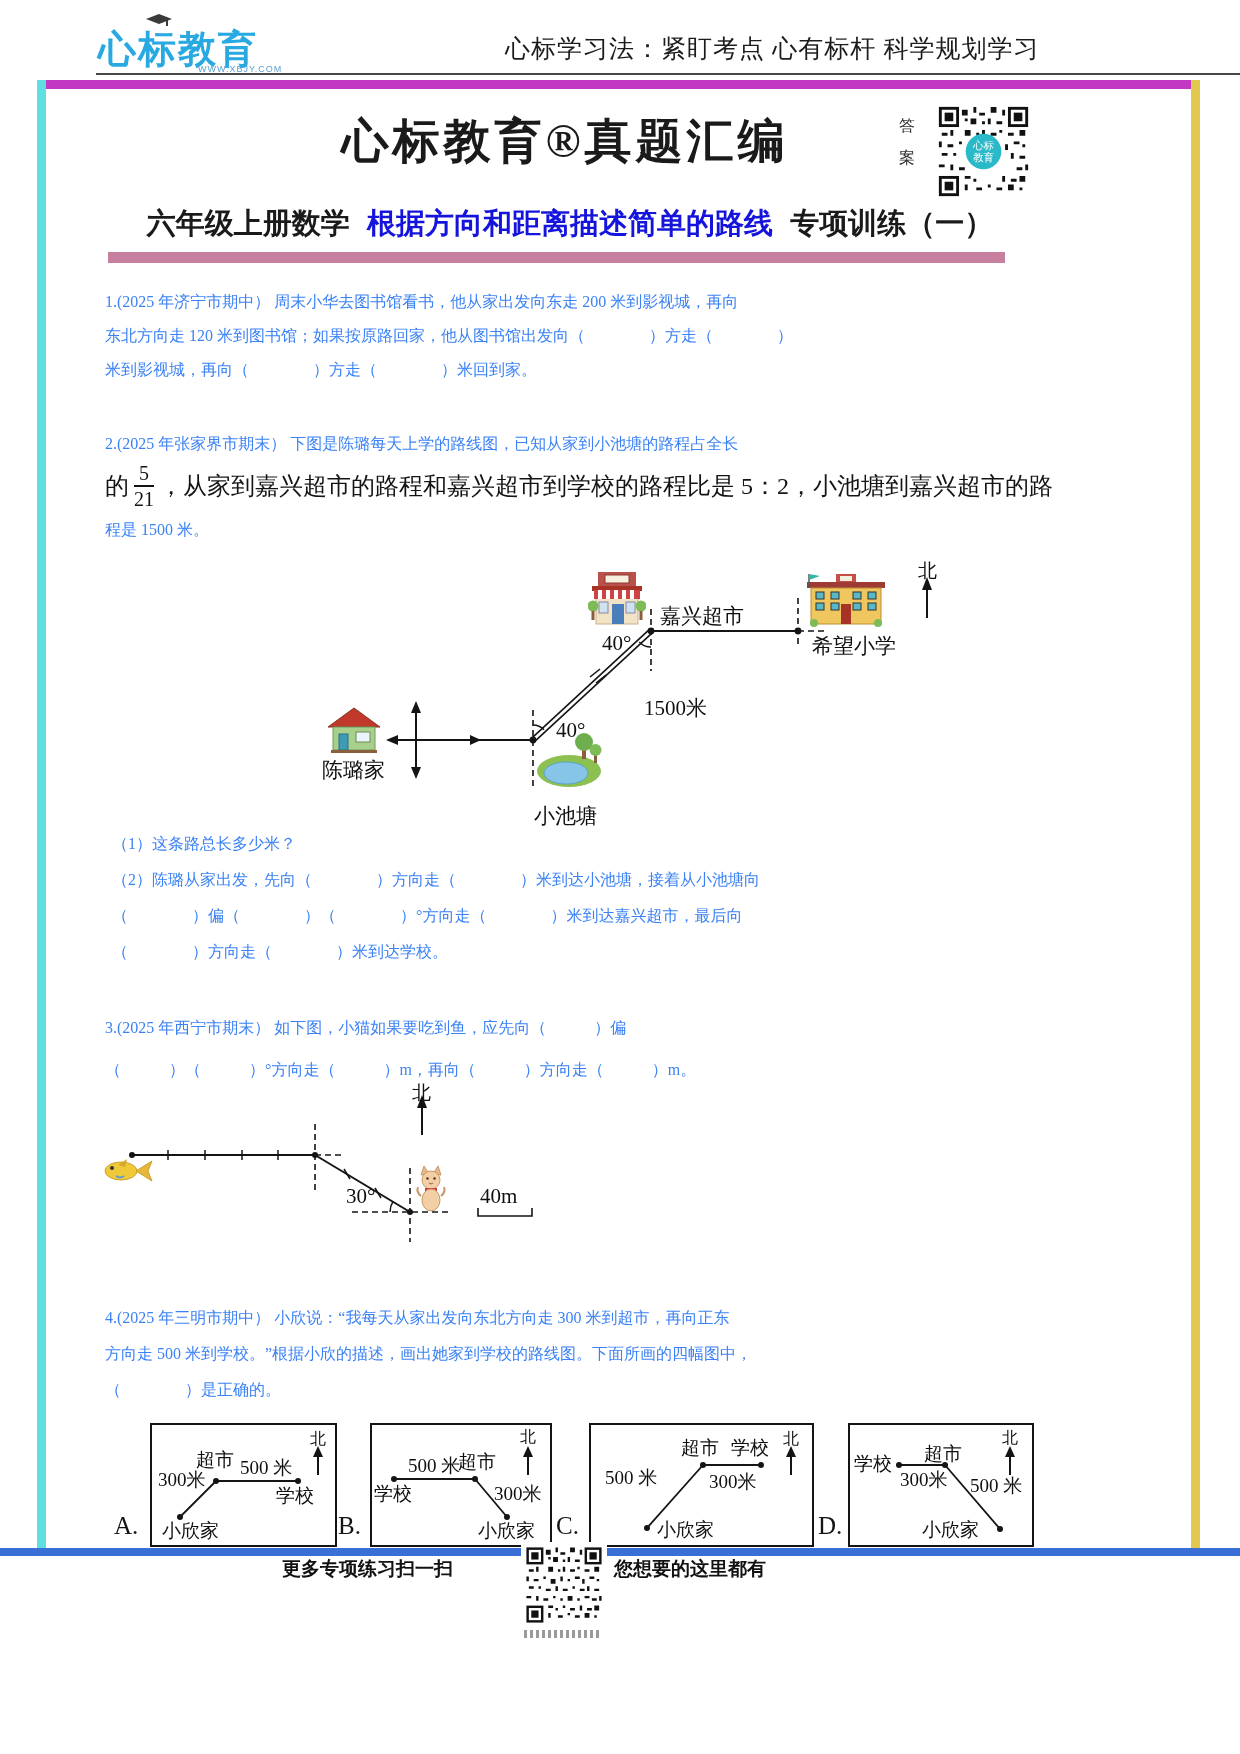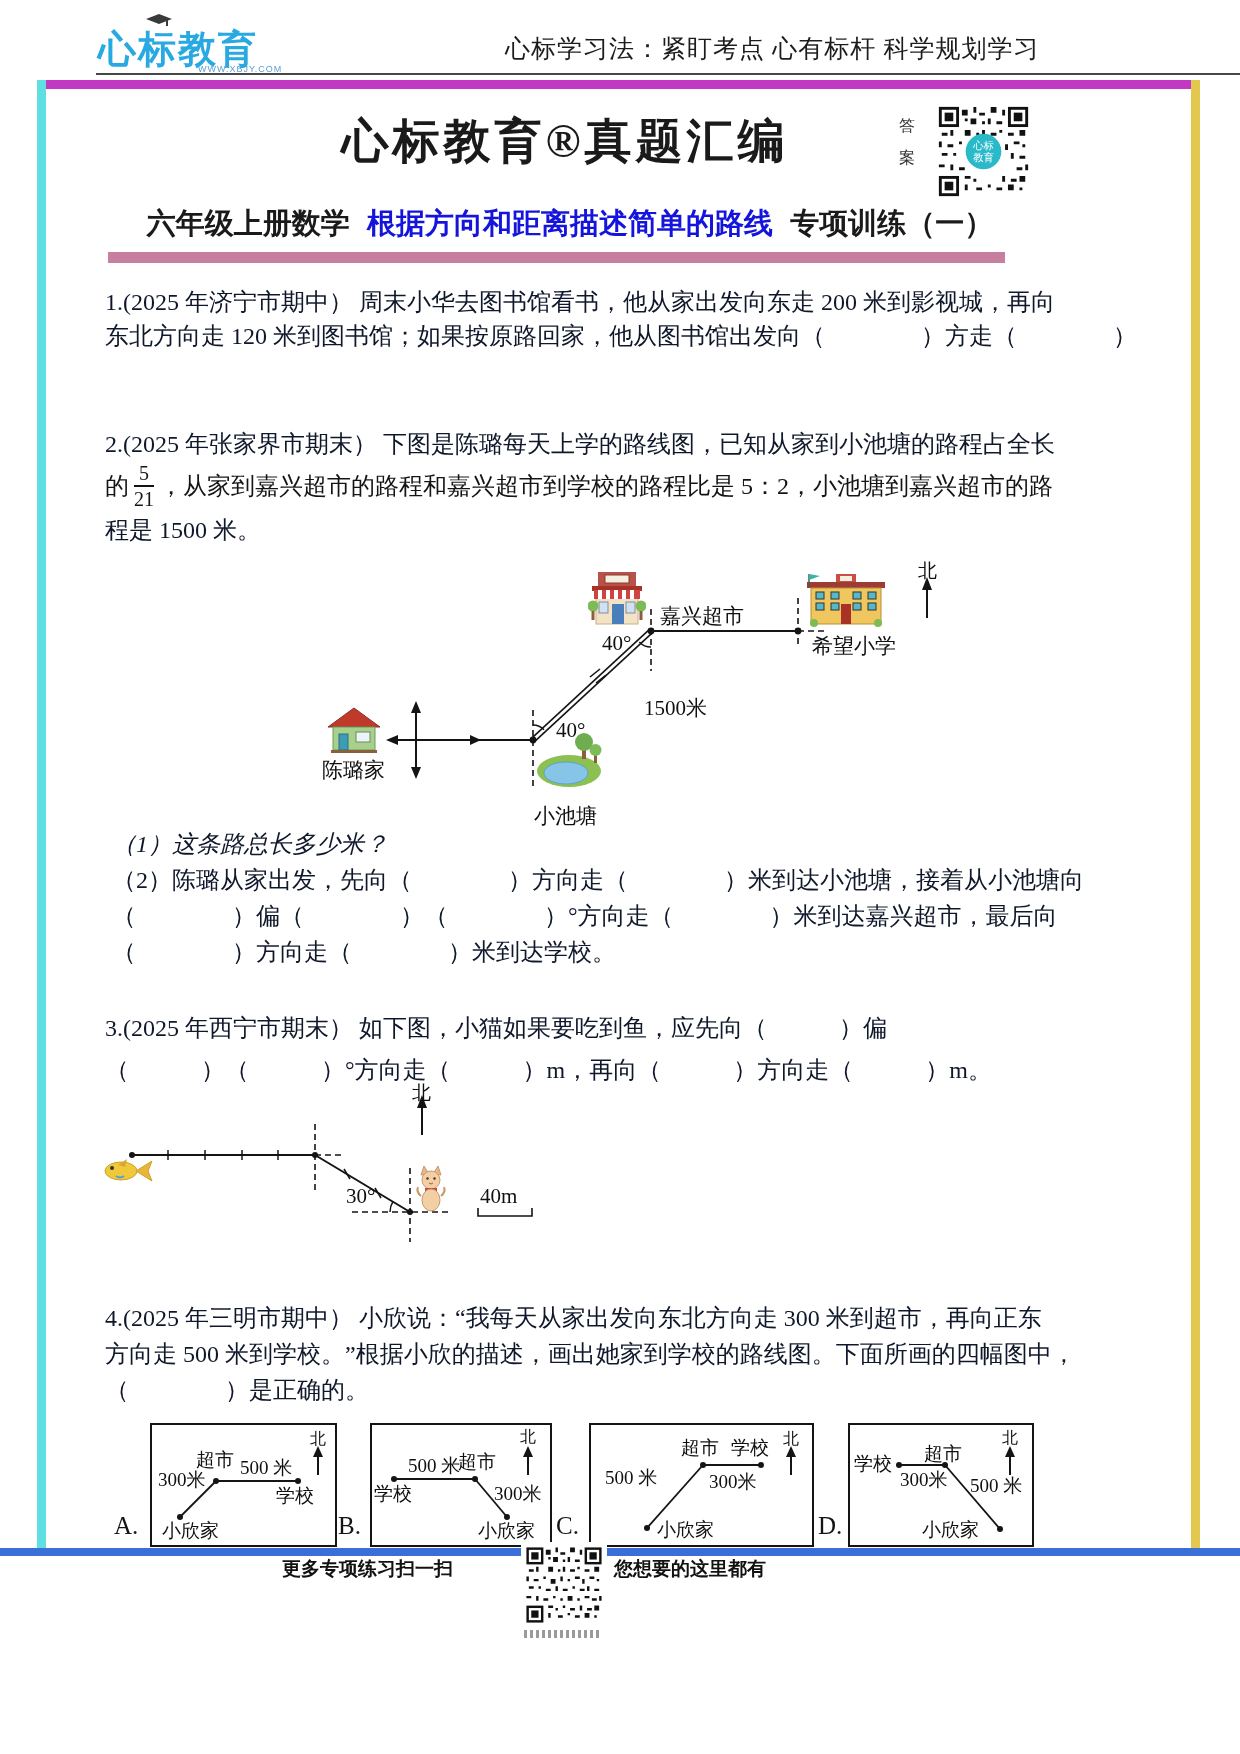--- a/index.html
+++ b/index.html
@@ -21,21 +21,21 @@
   .bar-bottom{position:absolute;left:0;top:1548px;width:1240px;height:8px;background:#3a6fd8;}
   
   .main-title{position:absolute;left:170px;top:110px;width:790px;text-align:center;
               font-size:47px;font-weight:bold;letter-spacing:4px;white-space:nowrap;}
   .ansch{position:absolute;font-size:16px;color:#333;}
   .subtitle{position:absolute;left:105px;top:204px;width:930px;text-align:center;white-space:nowrap;
             font-size:29px;font-weight:bold;}
   .subtitle .topic{font-family:"Liberation Sans","DejaVu Sans",sans-serif;color:#1414dc;margin:0 10px;}
   .rose-bar{position:absolute;left:108px;top:252px;width:897px;height:11px;background:#c77f9f;}
   
-  .tline{position:absolute;white-space:nowrap;font-size:24px;line-height:32px;color:#0f172a;}
+  .tline{position:absolute;white-space:nowrap;font-size:16px;line-height:32px;color:#3b82f6;}
   .fracline{position:absolute;display:flex;align-items:center;white-space:nowrap;
             font-size:24px;color:#141414;}
   .frac{display:inline-block;text-align:center;margin:0 5px;vertical-align:middle;}
   .frac .num{display:block;font-size:20px;line-height:24px;padding:0 5px;border-bottom:2px solid #141414;}
   .frac .den{display:block;font-size:20px;line-height:24px;}
   
   .dlabel{position:absolute;white-space:nowrap;font-size:21px;line-height:24px;color:#101010;}
   .north-label{position:absolute;white-space:nowrap;font-size:19px;color:#101010;}
   .linework{position:absolute;left:0;top:0;pointer-events:none;}
   
@@ -98,20 +98,21 @@
 
   <div class="subtitle">
     <span>六年级上册数学</span>
     <span class="topic">根据方向和距离描述简单的路线</span>
     <span>专项训练（一）</span>
   </div>
   <div class="rose-bar"></div>
 
   <div class="tline" style="left:105px;top:286px;">1.(2025 年济宁市期中） 周末小华去图书馆看书，他从家出发向东走 200 米到影视城，再向</div>
   <div class="tline" style="left:105px;top:320px;">东北方向走 120 米到图书馆；如果按原路回家，他从图书馆出发向（　　　　）方走（　　　　）</div>
+  <div class="tline" style="left:105px;top:354px;">米到影视城，再向（　　　　）方走（　　　　）米回到家。</div>
 
   <div class="tline" style="left:105px;top:428px;">2.(2025 年张家界市期末） 下图是陈璐每天上学的路线图，已知从家到小池塘的路程占全长</div>
   <div class="fracline" style="left:105px;top:460px;height:52px;">
     <span>的</span>
     <span class="frac">
       <span class="num">5</span>
       <span class="den">21</span>
     </span>
     <span>，从家到嘉兴超市的路程和嘉兴超市到学校的路程比是 5：2，小池塘到嘉兴超市的路</span>
   </div>
@@ -254,21 +255,21 @@
 
   <div class="dlabel" style="left:660px;top:604px;">嘉兴超市</div>
   <div class="dlabel" style="left:812px;top:634px;">希望小学</div>
   <div class="north-label" style="left:918px;top:558px;">北</div>
   <div class="dlabel" style="left:602px;top:631px;">40°</div>
   <div class="dlabel" style="left:612px;top:696px;margin-left:32px;">1500米</div>
   <div class="dlabel" style="left:556px;top:718px;">40°</div>
   <div class="dlabel" style="left:322px;top:758px;">陈璐家</div>
   <div class="dlabel" style="left:534px;top:804px;">小池塘</div>
 
-  <div class="tline" style="left:112px;top:828px;font-style:italic;">（1）这条路总长多少米？</div>
+  <div class="tline" style="left:112px;top:828px;">（1）这条路总长多少米？</div>
   <div class="tline" style="left:112px;top:864px;">（2）陈璐从家出发，先向（　　　　）方向走（　　　　）米到达小池塘，接着从小池塘向</div>
   <div class="tline" style="left:112px;top:936px;">（　　　　）方向走（　　　　）米到达学校。</div>
   <div class="tline" style="left:112px;top:900px;">（　　　　）偏（　　　　）（　　　　）°方向走（　　　　）米到达嘉兴超市，最后向</div>
 
   <div class="tline" style="left:105px;top:1012px;">3.(2025 年西宁市期末） 如下图，小猫如果要吃到鱼，应先向（　　　）偏</div>
   <div class="tline" style="left:105px;top:1054px;">（　　　）（　　　）°方向走（　　　）m，再向（　　　）方向走（　　　）m。</div>
 
   <div class="north-label" style="left:412px;top:1080px;">北</div>
   <div class="dlabel" style="left:346px;top:1184px;">30°</div>
   <div class="dlabel" style="left:480px;top:1184px;">40m</div>

